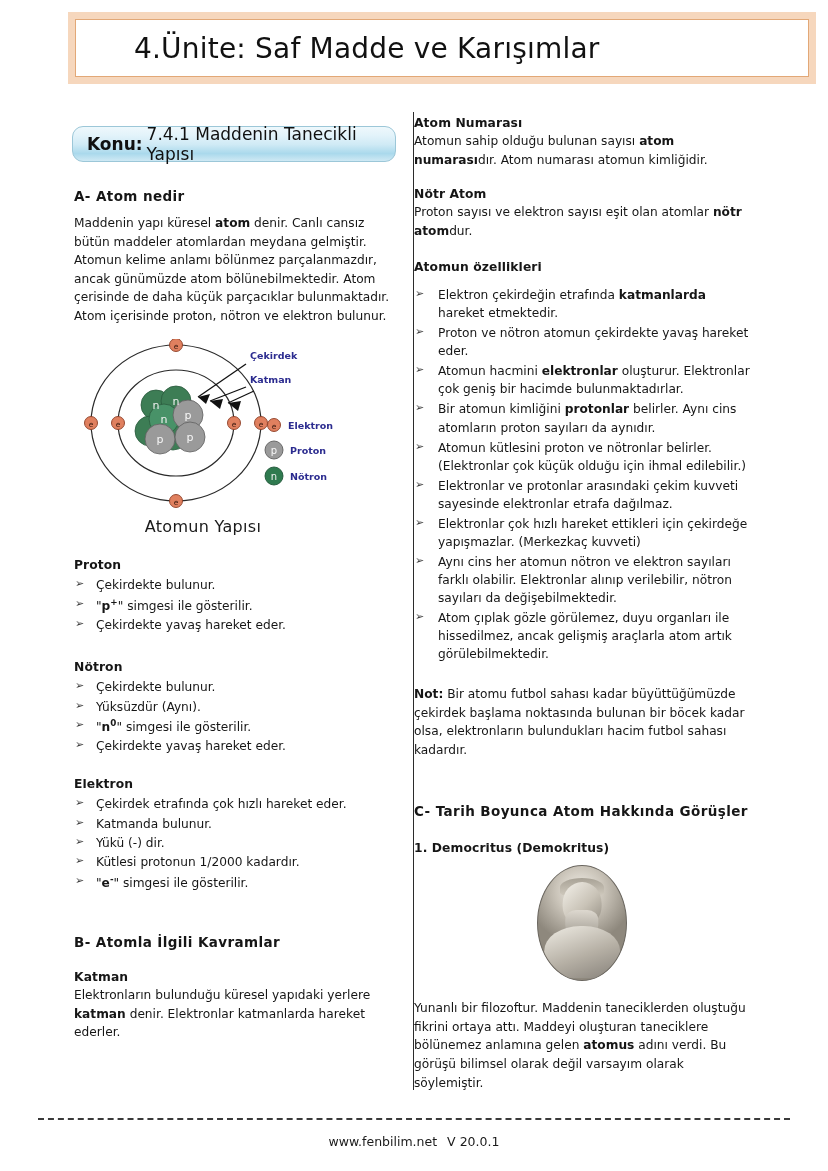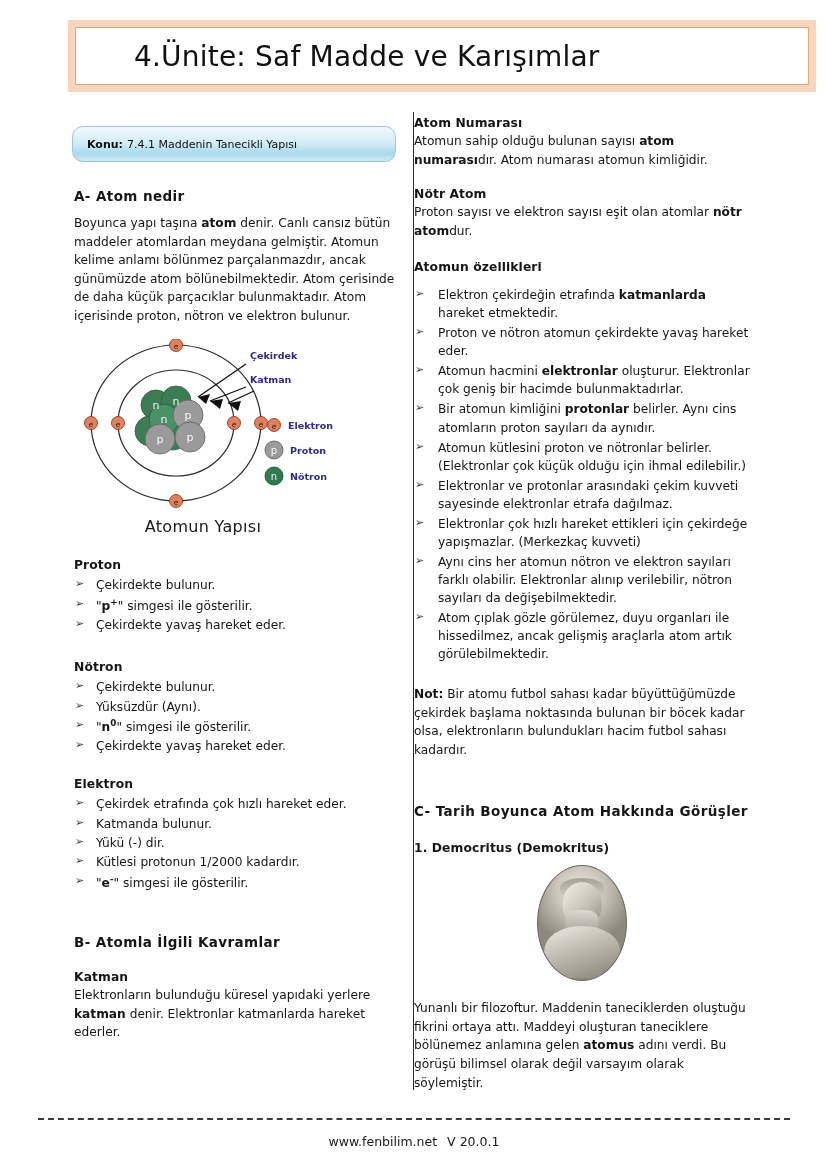--- a/index.html
+++ b/index.html
@@ -14,21 +14,21 @@
     position: relative;
     font-family: "DejaVu Sans", "Liberation Sans", sans-serif;
     color: #161616;
     overflow: hidden;
   }
 
   
   .title-box {
     position: absolute;
     left: 68px;
-    top: 20px;
+    top: 12px;
     width: 748px;
     height: 72px;
     box-sizing: border-box;
     border: 7px solid #f6d7bd;
     background: #bef264;
     padding: 0;
   }
   .title-box-inner {
     position: absolute;
     left: 0; top: 0; right: 0; bottom: 0;
@@ -76,21 +76,21 @@
     border: 1px solid #9cc7d8;
     background: linear-gradient(180deg,
         #eef8fc 0%,
         #e3f3fa 24%,
         #cfeaf5 52%,
         #aad9ec 78%,
         #cfe9f4 100%);
     display: flex;
     align-items: center;
     padding-left: 14px;
-    font-size: 11px;
+    font-size: 17px;
     color: #101010;
   }
   .konu-banner .lbl { font-weight: bold; margin-right: 4px; }
 
   
   h3.sec-head {
     font-size: 13.5px;
     font-weight: bold;
     margin: 26px 0 0 2px;
     letter-spacing: 0.4px;
@@ -229,21 +229,21 @@
 
 <div class="col col-left">
 
   <div class="konu-banner">
     <span class="lbl">Konu:</span>
     <span>7.4.1 Maddenin Tanecikli Yapısı</span>
   </div>
 
   <h3 class="sec-head">A- Atom nedir</h3>
 
-  <p class="body"><span>Boyunca yapı taşına </span><b>atom</b><span> denir. Canlı cansız bütün maddeler atomlardan meydana gelmiştir. Atomun kelime anlamı bölünmez parçalanmazdır, ancak günümüzde atom bölünebilmektedir. Atom çerisinde de daha küçük parçacıklar bulunmaktadır. Atom içerisinde proton, nötron ve elektron bulunur.</span></p>
+  <p class="body"><span>Maddenin yapı küresel </span><b>atom</b><span> denir. Canlı cansız bütün maddeler atomlardan meydana gelmiştir. Atomun kelime anlamı bölünmez parçalanmazdır, ancak günümüzde atom bölünebilmektedir. Atom çerisinde de daha küçük parçacıklar bulunmaktadır. Atom içerisinde proton, nötron ve elektron bulunur.</span></p>
 
   <div class="atom-wrap">
     <svg width="300" height="178" viewBox="0 0 300 178">
 
       <ellipse cx="98" cy="84" rx="85" ry="78" fill="none" stroke="#2a2a2a" stroke-width="1.2"></ellipse>
       <ellipse cx="98" cy="84" rx="58" ry="53" fill="none" stroke="#2a2a2a" stroke-width="1.2"></ellipse>
 
       <g>
         <circle cx="78" cy="66" r="15" fill="#3d7d55" stroke="#2b5b3d" stroke-width="0.8"></circle>
         <circle cx="98" cy="62" r="15" fill="#3d7d55" stroke="#2b5b3d" stroke-width="0.8"></circle>

